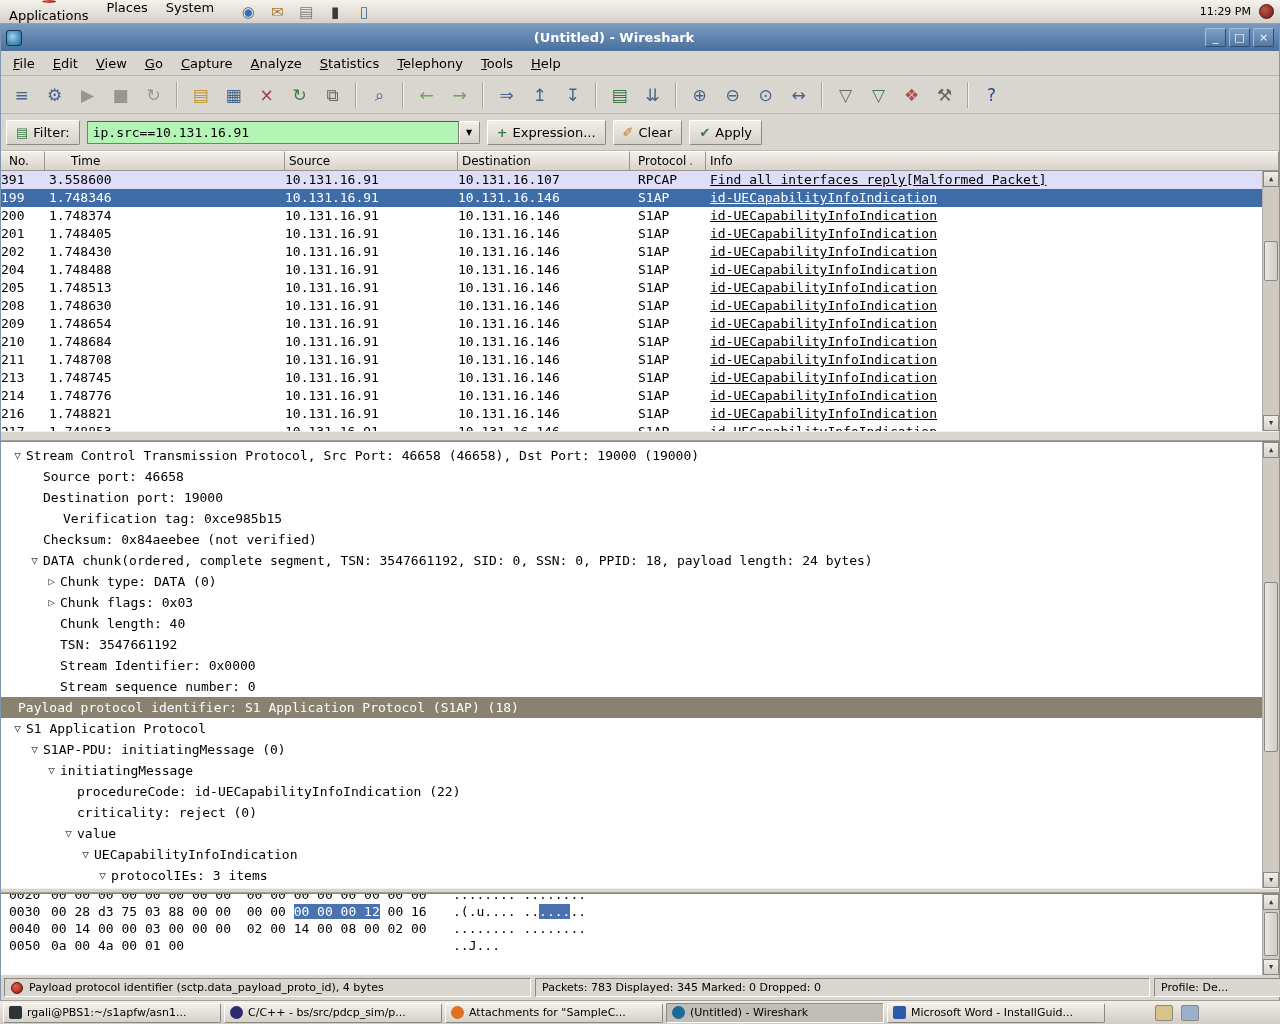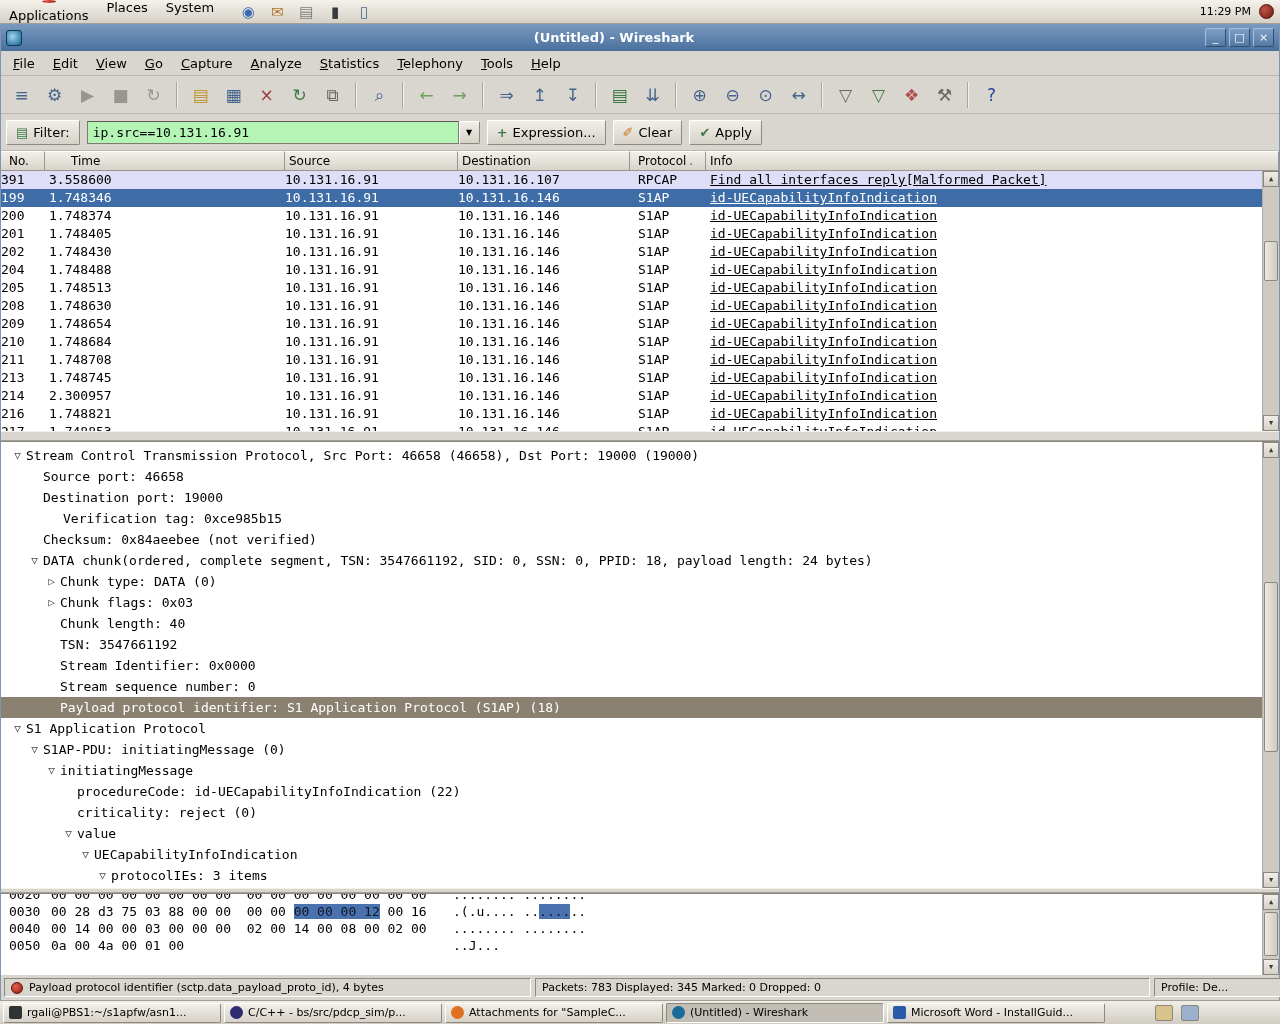--- a/index.html
+++ b/index.html
@@ -103,21 +103,21 @@
   .dline.sel { background:var(--detail-selection-gray,#8b8170); color:#fff; }
 
   
   .hexpane { position:relative; flex:none; height:82px; background:#fff; overflow:hidden;
     font-family:"DejaVu Sans Mono",monospace; font-size:13px; padding:4px 17px 0 8px;
     border-top:1px solid #8a867e; }
   .hrow { height:17px; line-height:17px; white-space:pre; }
   .hrow:first-child { margin-top:-12px; }
   .hoff { display:inline-block; width:42px; }
   .hbytes { display:inline-block; width:402px; }
-  .hl { background:var(--hex-highlight,#4a72ae); color:#0f172a; }
+  .hl { background:var(--hex-highlight,#4a72ae); color:#ffffff; }
 
   
   .statusbar { height:25px; flex:none; display:flex; align-items:center; gap:4px; padding:2px 3px; }
   .sbox { height:19px; border:1px solid #8c887f; border-bottom-color:#fff; border-right-color:#fff;
     background:#d9d6cf; display:flex; align-items:center; gap:6px; font-size:11px;
     padding:0 6px; overflow:hidden; white-space:nowrap; flex:none; }
   #sbox-field { width:527px; }
   #sbox-packets { flex:1 1 auto; }
   #sbox-profile { width:130px; margin-right:-8px; }
   .expert-dot { width:12px; height:12px; border-radius:50%; flex:none;
@@ -418,21 +418,21 @@
         <div class="prow">
           <span class="c0">213</span>
           <span class="c1">1.748745</span>
           <span class="c2">10.131.16.91</span>
           <span class="c3">10.131.16.146</span>
           <span class="c4">S1AP</span>
           <span class="c5">id-UECapabilityInfoIndication</span>
         </div>
         <div class="prow">
           <span class="c0">214</span>
-          <span class="c1">2.300957</span>
+          <span class="c1">1.748776</span>
           <span class="c2">10.131.16.91</span>
           <span class="c3">10.131.16.146</span>
           <span class="c4">S1AP</span>
           <span class="c5">id-UECapabilityInfoIndication</span>
         </div>
         <div class="prow">
           <span class="c0">216</span>
           <span class="c1">1.748821</span>
           <span class="c2">10.131.16.91</span>
           <span class="c3">10.131.16.146</span>
@@ -499,21 +499,21 @@
         <span>TSN: 3547661192</span>
       </div>
       <div class="dline" style="padding-left: 42px;">
         <span class="dexp"></span>
         <span>Stream Identifier: 0x0000</span>
       </div>
       <div class="dline" style="padding-left: 42px;">
         <span class="dexp"></span>
         <span>Stream sequence number: 0</span>
       </div>
-      <div class="dline sel" style="padding-left: 42px;">
+      <div class="dline sel" style="">
         <span class="dexp"></span>
         <span>Payload protocol identifier: S1 Application Protocol (S1AP) (18)</span>
       </div>
       <div class="dline" style="padding-left: 8px;">
         <span class="dexp">▽</span>
         <span>S1 Application Protocol</span>
       </div>
       <div class="dline" style="padding-left: 25px;">
         <span class="dexp">▽</span>
         <span>S1AP-PDU: initiatingMessage (0)</span>

